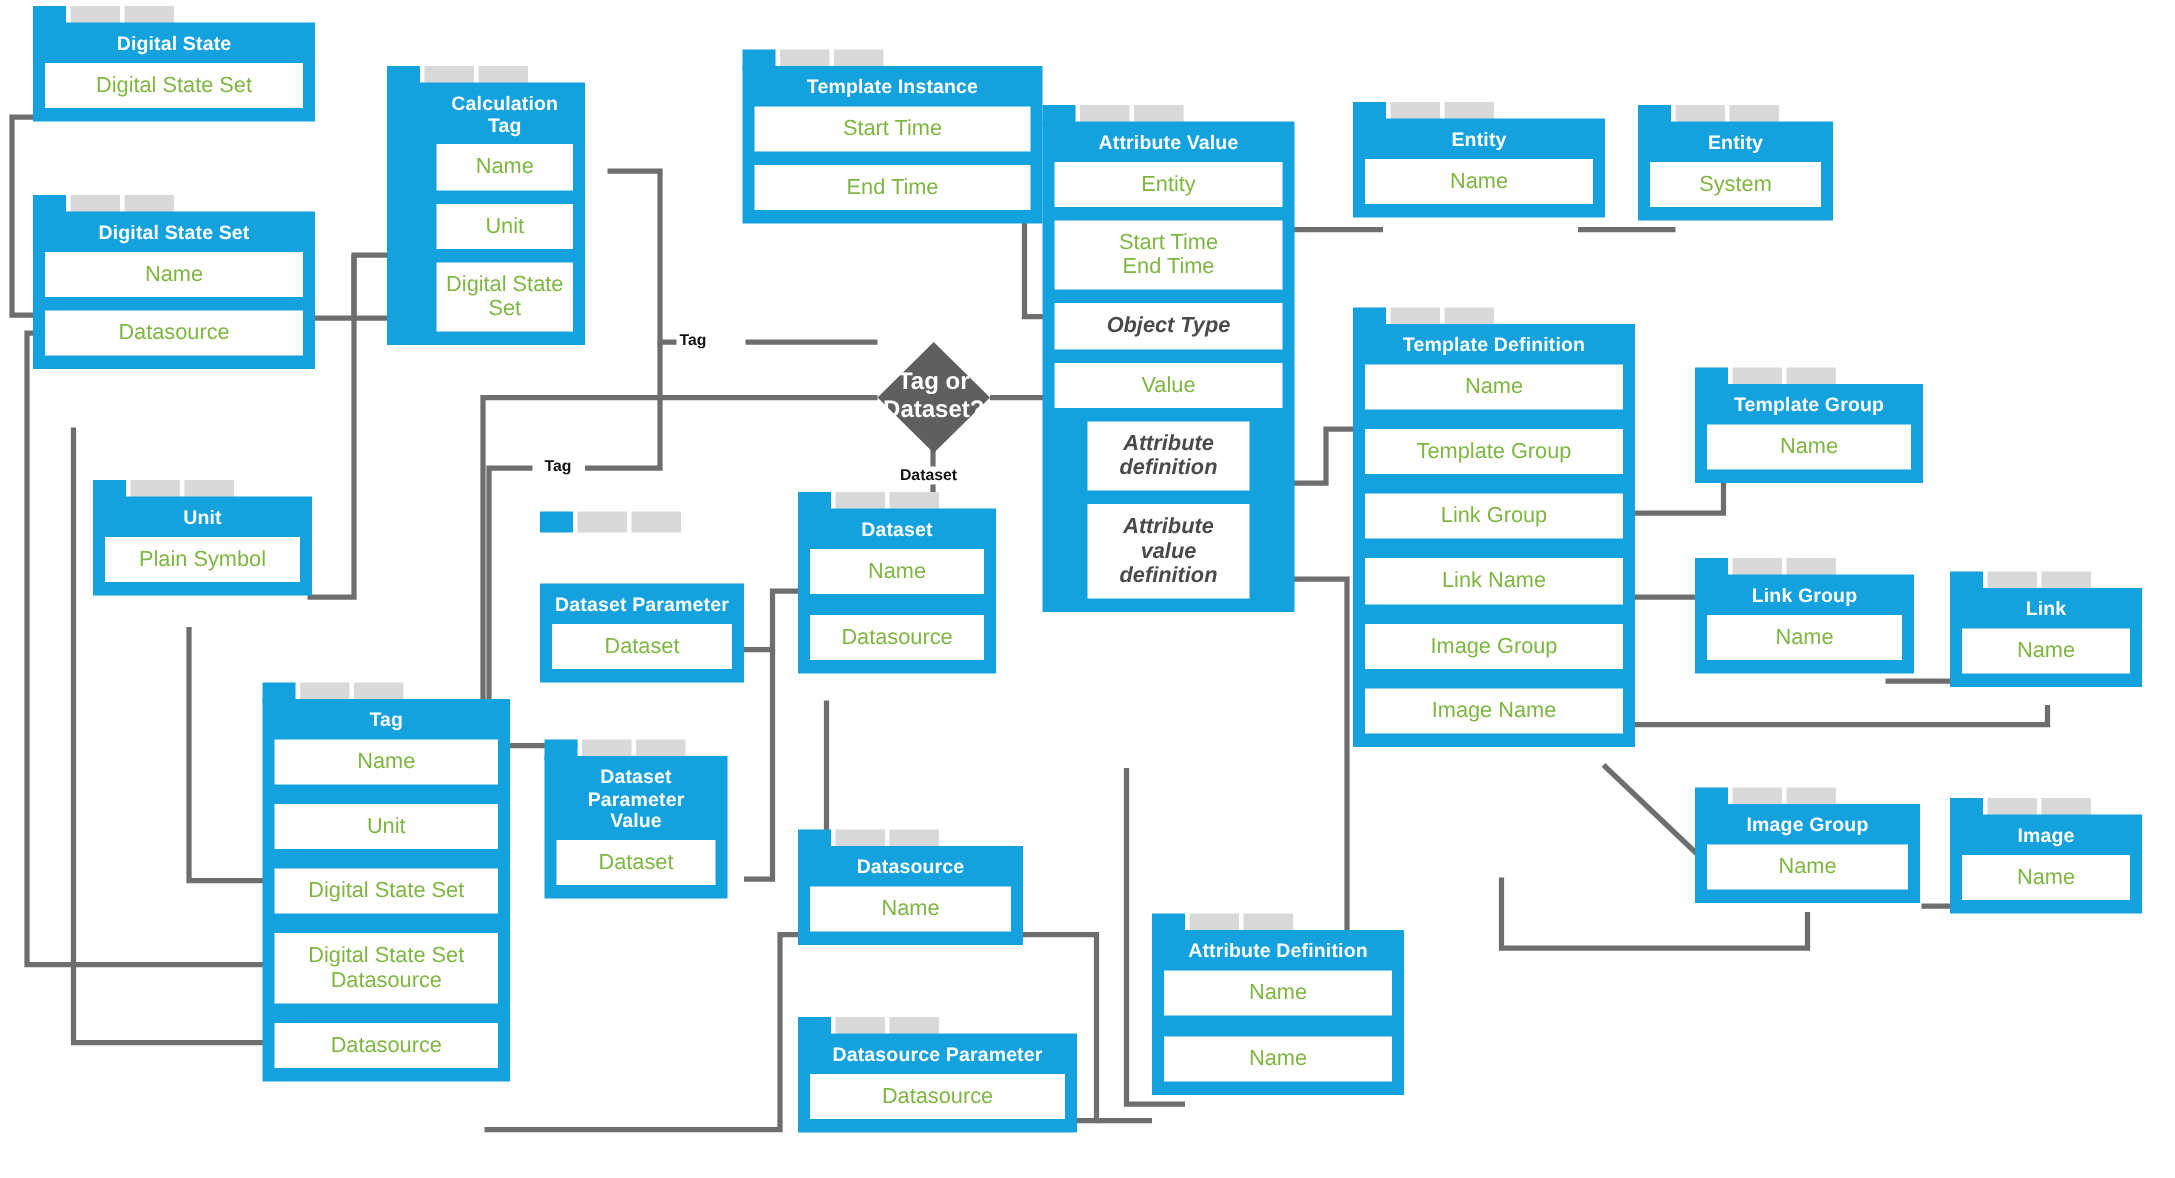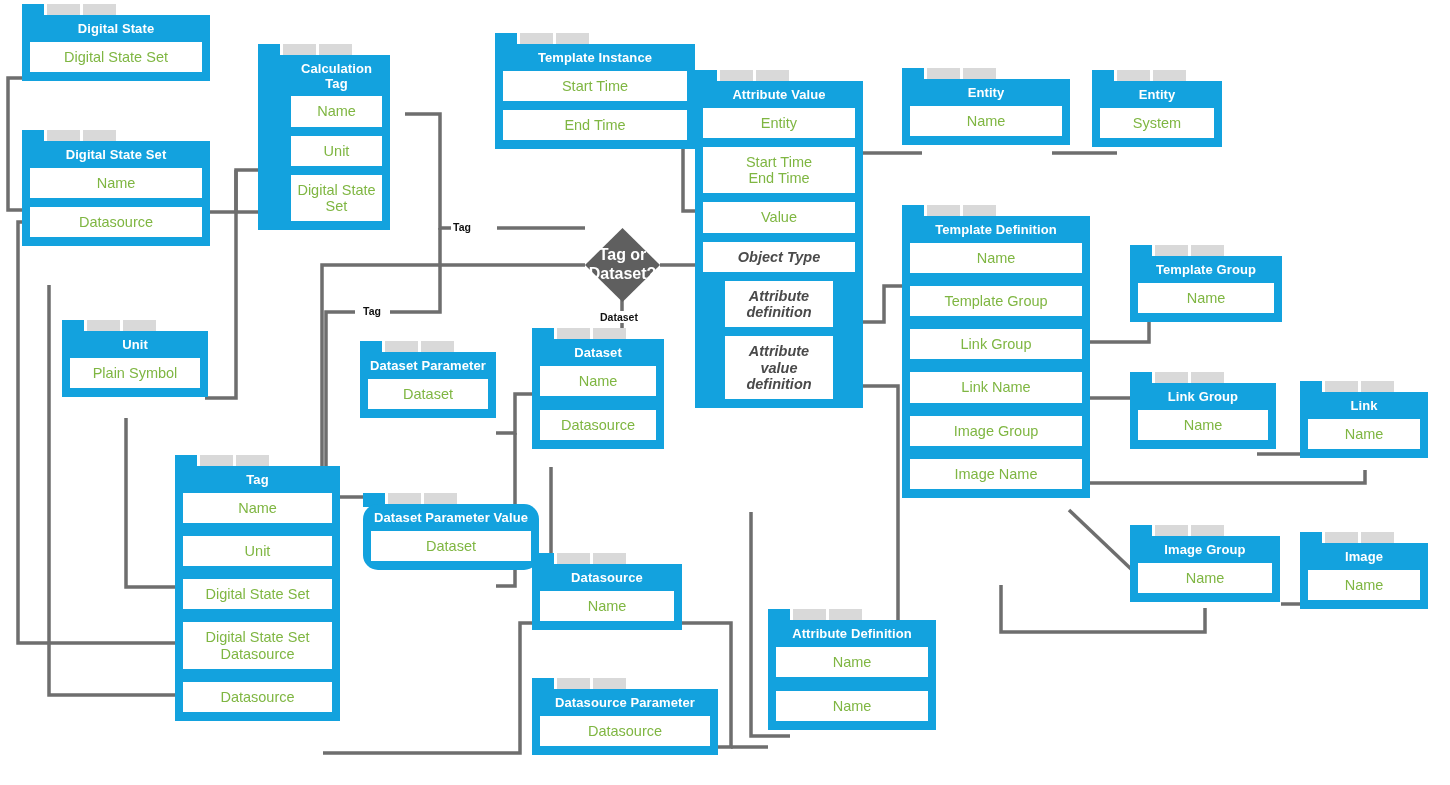--- a/index.html
+++ b/index.html
@@ -165,22 +165,22 @@
     <div class="tabrow">
       <div class="tab-blue"></div>
       <div class="tab-grey"></div>
       <div class="tab-grey"></div>
     </div>
     <div class="body" style="width:168px;">
       <div class="title">Attribute Value</div>
       <div class="field">Entity</div>
       <div class="field" style="white-space:pre-line;">Start Time
 End Time</div>
+      <div class="field italic">Object Type</div>
       <div class="field">Value</div>
-      <div class="field italic">Object Type</div>
       <div class="field italic" style="width:108px;margin-left:auto;margin-right:auto;">Attribute definition</div>
       <div class="field italic" style="width:108px;margin-left:auto;margin-right:auto;">Attribute value definition</div>
     </div>
   </div>
 
   <div class="node" style="left:902px;top:68px;width:168px;">
     <div class="tabrow">
       <div class="tab-blue"></div>
       <div class="tab-grey"></div>
       <div class="tab-grey"></div>
@@ -307,33 +307,33 @@
       <div class="field">Datasource</div>
     </div>
   </div>
 
   <div class="node" style="left:360px;top:341px;width:136px;">
     <div class="tabrow">
       <div class="tab-blue"></div>
       <div class="tab-grey"></div>
       <div class="tab-grey"></div>
     </div>
-    <div class="body" style="width:136px;">
+    <div class="body" style="width:136px;margin-top:37px;">
       <div class="title">Dataset Parameter</div>
       <div class="field">Dataset</div>
     </div>
   </div>
 
   <div class="node" style="left:363px;top:493px;width:146px;">
     <div class="tabrow">
       <div class="tab-blue"></div>
       <div class="tab-grey"></div>
       <div class="tab-grey"></div>
     </div>
-    <div class="body" style="width:176px;border-radius:15px;">
+    <div class="body" style="width:122px;">
       <div class="title">Dataset Parameter Value</div>
       <div class="field">Dataset</div>
     </div>
   </div>
 
   <div class="node" style="left:532px;top:328px;width:132px;">
     <div class="tabrow">
       <div class="tab-blue"></div>
       <div class="tab-grey"></div>
       <div class="tab-grey"></div>

